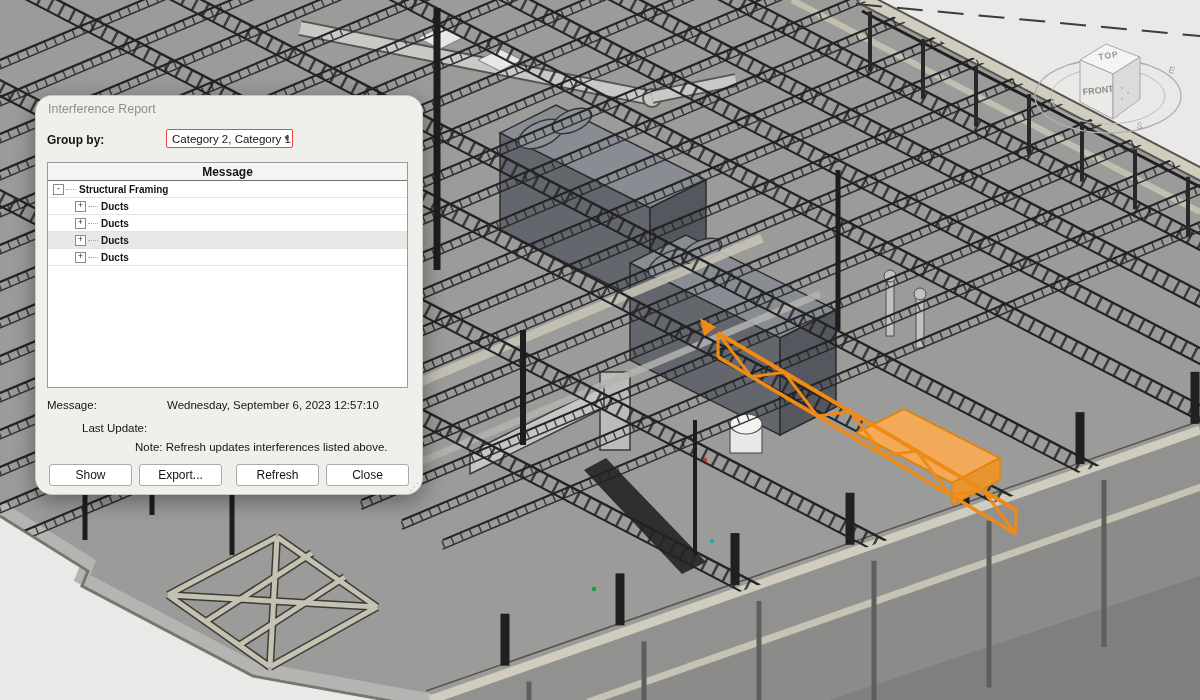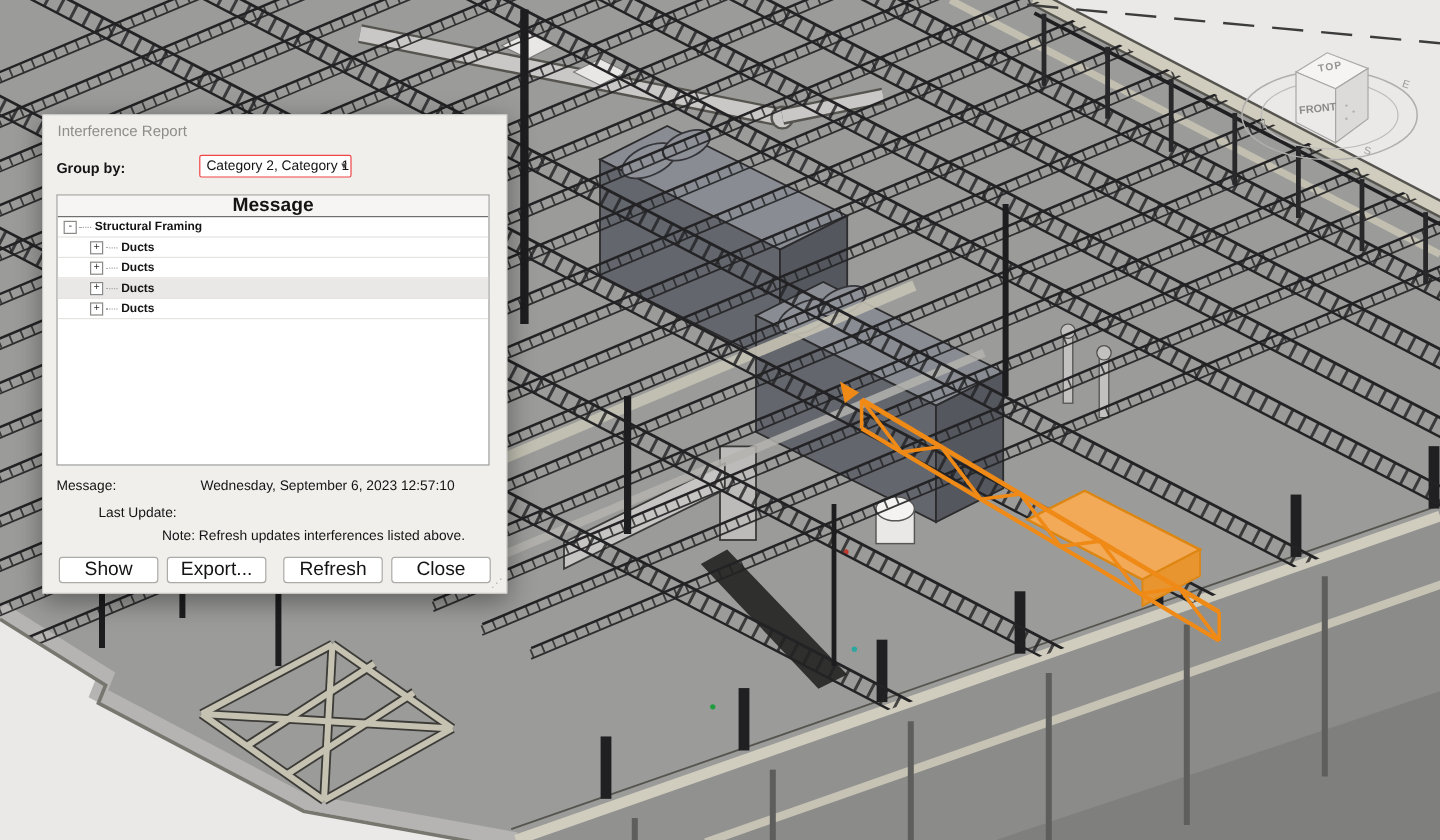--- a/index.html
+++ b/index.html
@@ -2,47 +2,47 @@
 <html><head>
 <meta charset="utf-8">
 <style>
   html,body{margin:0;padding:0;background:#555;}
   #stage{position:relative;width:1200px;height:700px;overflow:hidden;background:#eae9e7;
          font-family:"Liberation Sans",sans-serif;}
   #scene{position:absolute;left:0;top:0;width:1200px;height:700px;display:block;}
 
   
   .dlg{position:absolute;left:35px;top:95px;width:386px;height:398px;background:#f1efec;
-       border:1px solid #c9c7c3;border-radius:1px;box-shadow:0 6px 22px rgba(0,0,0,.38);
+       border:1px solid #c9c7c3;border-radius:17px;box-shadow:0 6px 22px rgba(0,0,0,.38);
        font-size:12px;color:#141414;z-index:10;}
   .dlg-title{position:absolute;left:12px;top:6px;color:#8f8d8a;font-size:12.5px;}
   .grp-label{position:absolute;left:11px;top:37px;font-weight:600;}
   .select{position:absolute;left:130px;top:33px;width:127px;height:19px;background:#fff;
           border:1px solid #ef4444;border-radius:2px;box-sizing:border-box;
           display:flex;align-items:center;padding:0 13px 0 5px;overflow:hidden;
           white-space:nowrap;font-size:11.5px;cursor:default;}
   .select .chev{position:absolute;right:3px;top:3px;font-size:9px;color:#4a4a4a;}
 
   .tbl{position:absolute;left:11px;top:66px;width:361px;height:226px;background:#fff;
        border:1px solid #9a9a98;box-sizing:border-box;overflow:hidden;}
   .tbl-head{height:17px;border-bottom:1px solid #6f6f6d;background:#f6f5f4;display:flex;
-            align-items:center;justify-content:center;font-weight:600;font-size:16px;}
+            align-items:center;justify-content:center;font-weight:600;font-size:12px;}
   .row{height:17px;display:flex;align-items:center;border-bottom:1px solid #e4e3e2;
        padding-left:5px;box-sizing:border-box;}
   .row.sel{background:#e9e8e6;}
   .row.child{padding-left:27px;}
   .toggle{width:9px;height:9px;border:1px solid #898987;background:#fff;font-size:9px;
           line-height:7px;text-align:center;color:#333;flex:0 0 auto;}
   .tdots{width:10px;border-bottom:1px dotted #a9a9a7;height:1px;margin:0 3px 0 2px;flex:0 0 auto;}
   .row .lbl{font-weight:600;font-size:10px;white-space:nowrap;}
 
   .meta{position:absolute;font-size:11.5px;}
   .btn{position:absolute;top:368px;height:22px;width:83px;background:#fff;
        border:1px solid #acaaa7;border-radius:3px;display:flex;align-items:center;
-       justify-content:center;font-size:16px;box-sizing:border-box;cursor:default;}
+       justify-content:center;font-size:12px;box-sizing:border-box;cursor:default;}
   .grip{position:absolute;right:4px;bottom:2px;color:#b7b5b2;font-size:10px;letter-spacing:-1px;}
 </style>
 </head>
 <body>
 
 <div id="stage">
 
   <svg id="scene" viewBox="0 0 1200 700" xmlns="http://www.w3.org/2000/svg">
     <defs>
       <clipPath id="roofClip">

